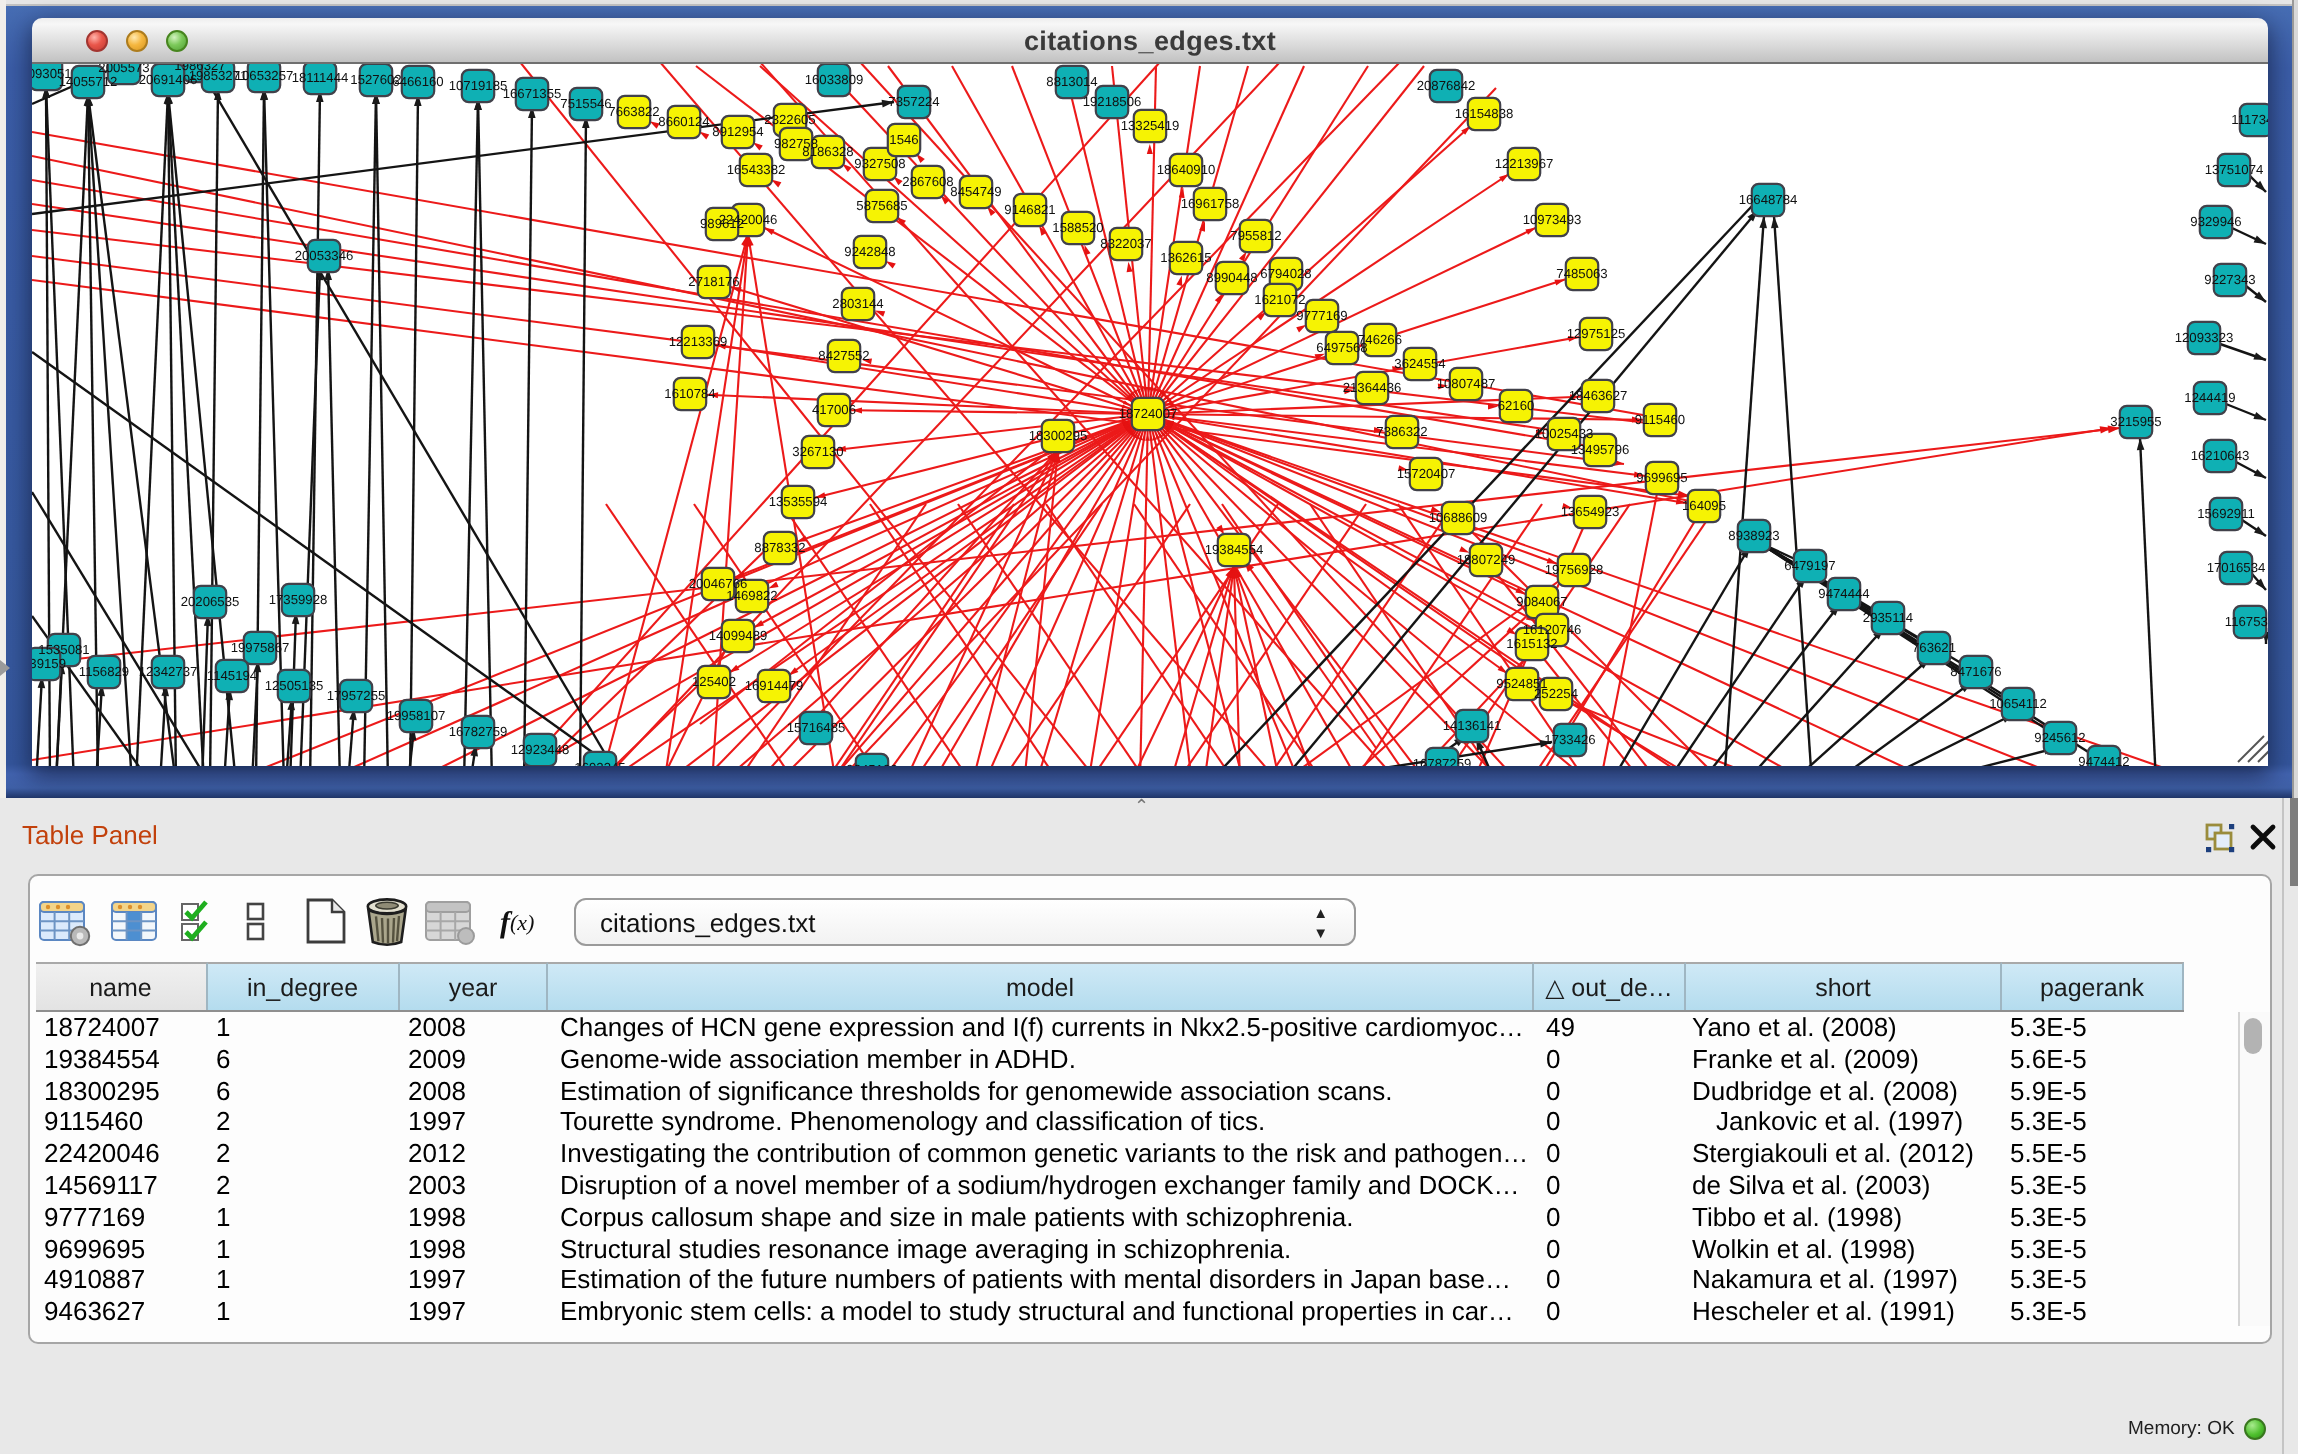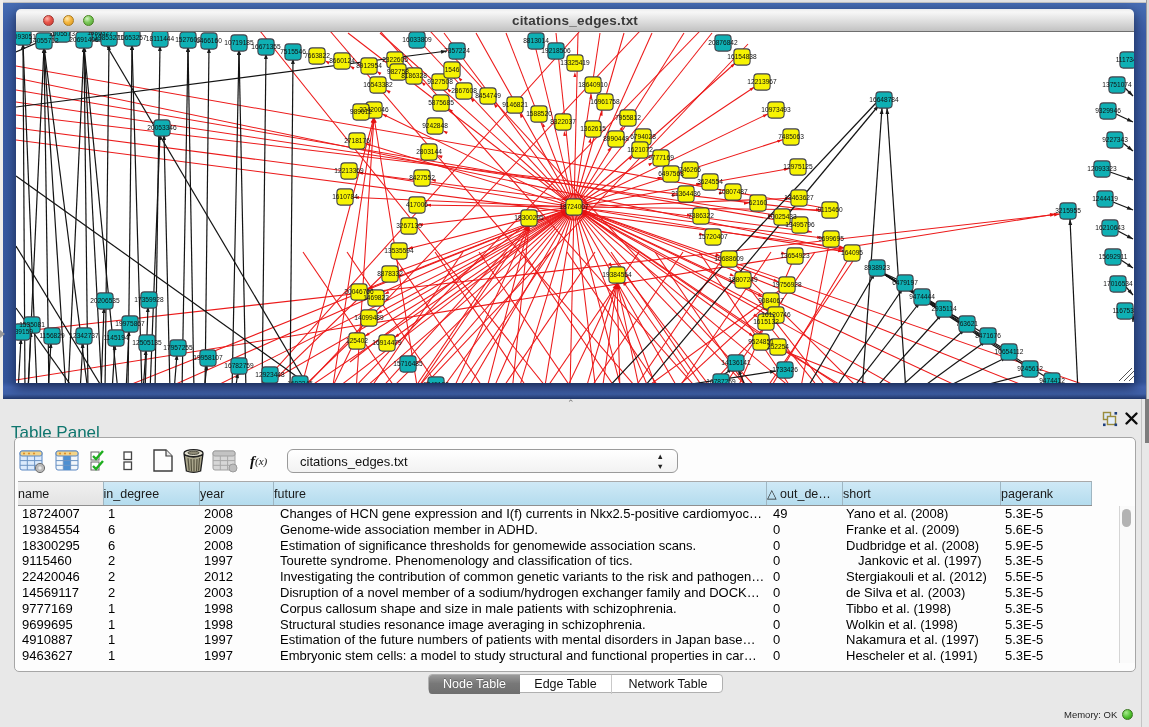--- a/index.html
+++ b/index.html
@@ -8,28 +8,28 @@
 #desktop .leftstrip{position:absolute;left:0;top:0;width:3px;height:399px;background:#f1efeb}
 #desktop .rightstrip{position:absolute;left:1146px;top:0;width:3px;height:399px;background:#d9d9d9;border-left:1px solid #9a9a9a}
 #win{position:absolute;left:16px;top:9px;width:1118px;height:374px;border-radius:5px 5px 0 0;box-shadow:0 4px 12px 1px rgba(8,14,36,.6)}
 #titlebar{position:absolute;left:0;top:0;width:1118px;height:22.5px;border-radius:5px 5px 0 0;background:linear-gradient(180deg,#ededed 0,#f7f7f7 3px,#d9d9d9 14px,#c2c2c2 22px);border-bottom:1px solid #6f6f6f;}
 #titlebar .t{position:absolute;left:0;top:3.5px;width:100%;text-align:center;font-size:13.5px;font-weight:bold;color:#3a3a3a;letter-spacing:.2px}
 .tl{position:absolute;top:6px;width:11px;height:11px;border-radius:50%}
 #tl1{left:26.5px;background:radial-gradient(circle at 35% 30%,#ffb3ab 0,#e9564a 45%,#c03830 100%);border:.8px solid #a33530}
 #tl2{left:46.5px;background:radial-gradient(circle at 35% 30%,#ffe9b0 0,#f5b73f 45%,#d6951f 100%);border:.8px solid #ad7c1d}
 #tl3{left:66.5px;background:radial-gradient(circle at 35% 30%,#d2f3c0 0,#7cc95a 45%,#4f9e33 100%);border:.8px solid #47851f}
 #tablepanel{position:absolute;left:0;top:399px;width:1149px;height:328px;background:#e8e8e8}
-#tp-title{position:absolute;left:11px;top:423px;font-size:17px;color:#0f766e}
+#tp-title{position:absolute;left:11px;top:410px;font-size:13px;color:#c2410c}
 #tp-grip{position:absolute;left:567px;top:398px;font-size:9px;color:#777}
 #container{position:absolute;left:14px;top:437px;width:1122px;height:235px;background:#fdfdfd;border:1px solid #a6a6a6;border-radius:5px}
 #combo{position:absolute;left:287px;top:449px;width:391px;height:24px;background:linear-gradient(180deg,#ffffff 0,#f2f2f2 100%);border:1px solid #9a9a9a;border-radius:6px}
 #combo .ct{position:absolute;left:12px;top:3.5px;font-size:13px;color:#111}
 #combo .ar{position:absolute;right:13px;top:2px;font-size:7.5px;color:#222;line-height:9.5px;text-align:center;letter-spacing:0}
 #hdr{position:absolute;left:18px;top:481px;height:24px;font-size:12.5px;color:#1b1b1b}
-.hc{position:absolute;top:0;height:24px;line-height:24px;text-align:left;background:linear-gradient(180deg,#cfe9f6 0,#b4dcee 100%);border-right:1px solid #9fb6c2;border-top:1px solid #a9a9a9}
+.hc{position:absolute;top:0;height:24px;line-height:24px;text-align:center;background:linear-gradient(180deg,#cfe9f6 0,#b4dcee 100%);border-right:1px solid #9fb6c2;border-top:1px solid #a9a9a9}
 .hc.gray{background:linear-gradient(180deg,#f0f0f0 0,#e3e3e3 100%)}
 #hdrline{position:absolute;left:18px;top:505px;width:1074px;height:1px;background:#8f8f8f}
 .row{position:absolute;left:0;height:15.8px;font-size:13px;color:#000;white-space:nowrap}
 .row span{position:absolute;top:0;line-height:15.8px}
 #vscroll{position:absolute;left:1119px;top:506px;width:16px;height:157px;background:#fafafa;border-left:1px solid #d5d5d5}
 #vthumb{position:absolute;left:1122px;top:509px;width:9px;height:18px;background:#b3b3b3;border-radius:5px}
 #tabs{position:absolute;left:428px;top:674px;width:295px;height:19px;border:1px solid #b0b0b0;border-radius:4px;background:#fff;font-size:12.5px}
 #tabs .seg{position:absolute;top:0;height:19px;line-height:18px;text-align:center;color:#111}
 #seg1{left:0;width:91px;background:linear-gradient(180deg,#9a9a9a 0,#787878 45%,#6e6e6e 100%);color:#fff !important;border-radius:3px 0 0 3px;text-shadow:0 -1px 0 rgba(0,0,0,.25)}
 #seg2{left:91px;width:92px;border-right:1px solid #c9c9c9}
@@ -859,21 +859,21 @@
     <text x="241" y="18" font-family="Liberation Serif, serif" font-style="italic" font-size="11" fill="#101010">(x)</text>
   </svg>
   <div id="combo">
       <span class="ct">citations_edges.txt</span>
       <span class="ar">▲<br>▼</span>
     </div>
   <div id="hdr">
     <div class="hc gray" style="left:0;width:85.5px">name</div>
     <div class="hc" style="left:85.5px;width:96.5px">in_degree</div>
     <div class="hc" style="left:182px;width:74px">year</div>
-    <div class="hc" style="left:256px;width:493px">future</div>
+    <div class="hc" style="left:256px;width:493px">model</div>
     <div class="hc" style="left:749px;width:76px">△ out_de…</div>
     <div class="hc" style="left:825px;width:158px">short</div>
     <div class="hc" style="left:983px;width:91px">pagerank</div>
   </div>
   <div id="hdrline"></div>
   <div class="row" style="top:506px">
       <span style="left:22px">18724007</span>
       <span style="left:108px">1</span>
       <span style="left:204px">2008</span>
       <span style="left:280px">Changes of HCN gene expression and I(f) currents in Nkx2.5-positive cardiomyoc…</span>
@@ -957,22 +957,17 @@
       <span style="left:22px">9463627</span>
       <span style="left:108px">1</span>
       <span style="left:204px">1997</span>
       <span style="left:280px">Embryonic stem cells: a model to study structural and functional properties in car…</span>
       <span style="left:773px">0</span>
       <span style="left:846px">Hescheler et al. (1991)</span>
       <span style="left:1005px">5.3E-5</span>
     </div>
   <div id="vscroll"></div>
     <div id="vthumb"></div>
-  <div id="tabs">
-    <div class="seg" id="seg1">Node Table</div>
-    <div class="seg" id="seg2">Edge Table</div>
-    <div class="seg" id="seg3">Network Table</div>
-  </div>
   <div id="memory">Memory: OK</div>
     <div id="memdot"></div>
   <div id="redge"></div>
     <div style="position:absolute;left:0px;top:330px;width:0;height:0;border-top:4px solid transparent;border-bottom:4px solid transparent;border-left:5px solid #9a9a9a"></div>
     <div style="position:absolute;left:1145px;top:399px;width:4px;height:44px;background:#7d7d7d"></div>
 </div>
 </body></html>

